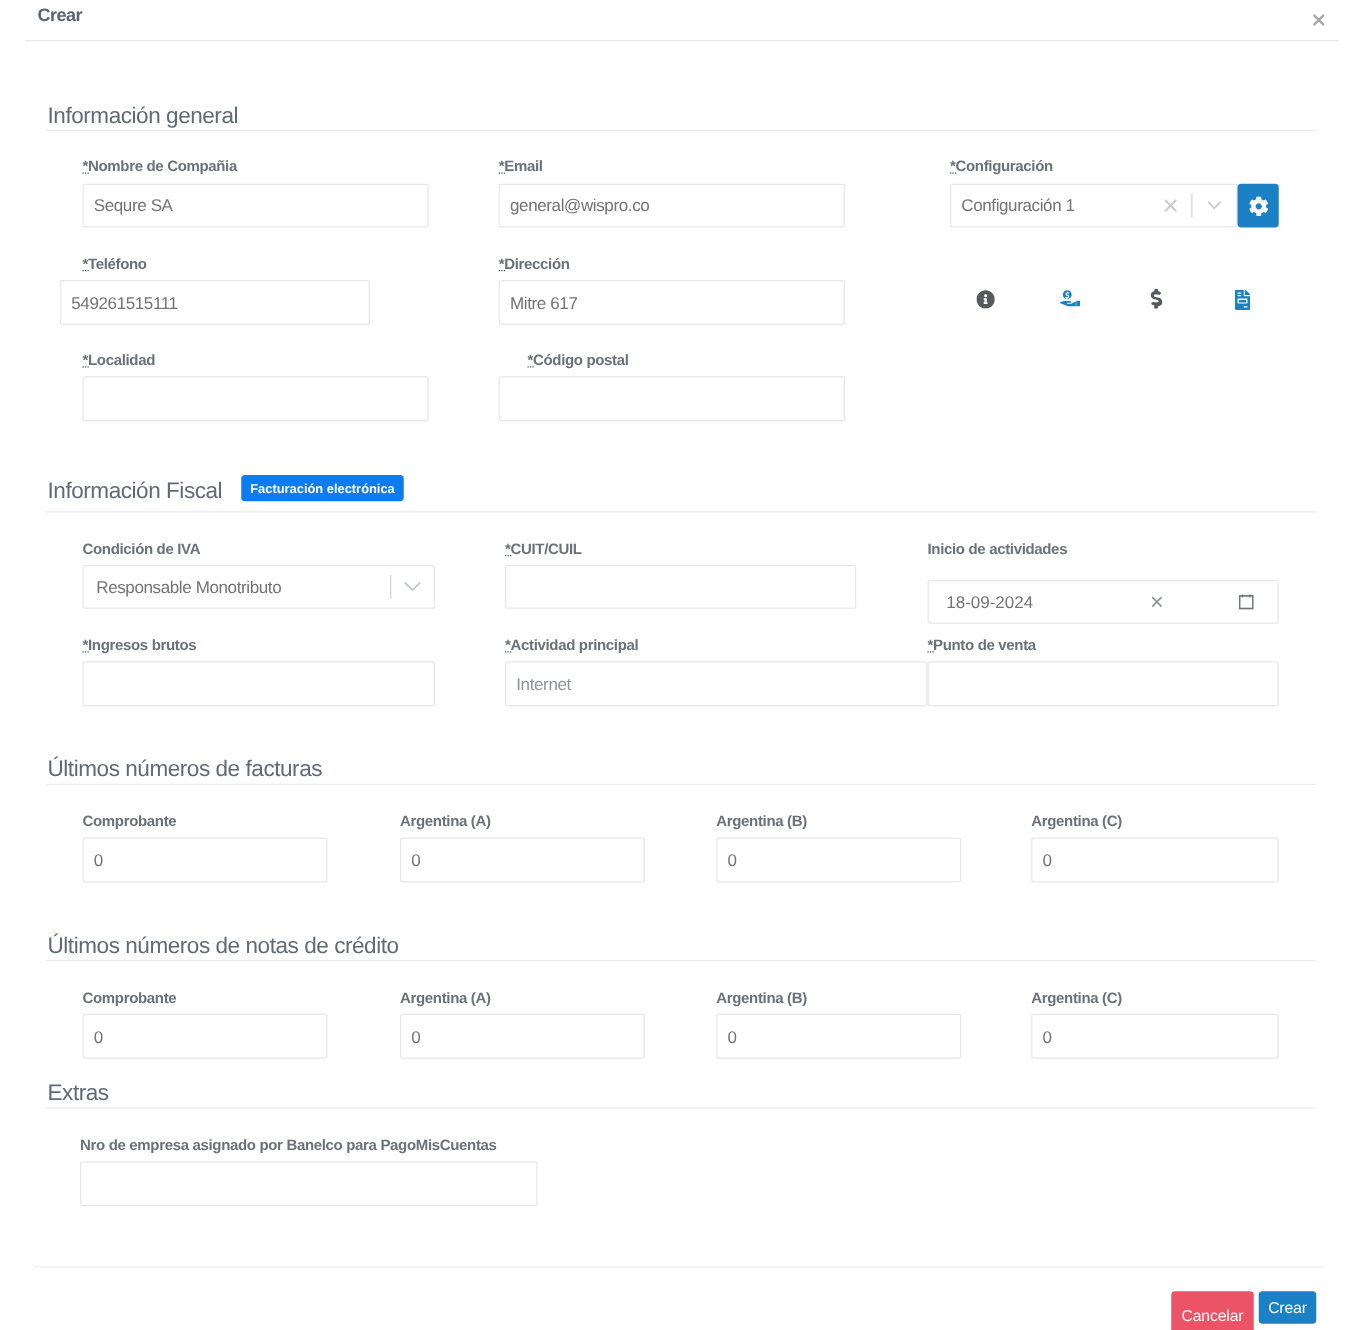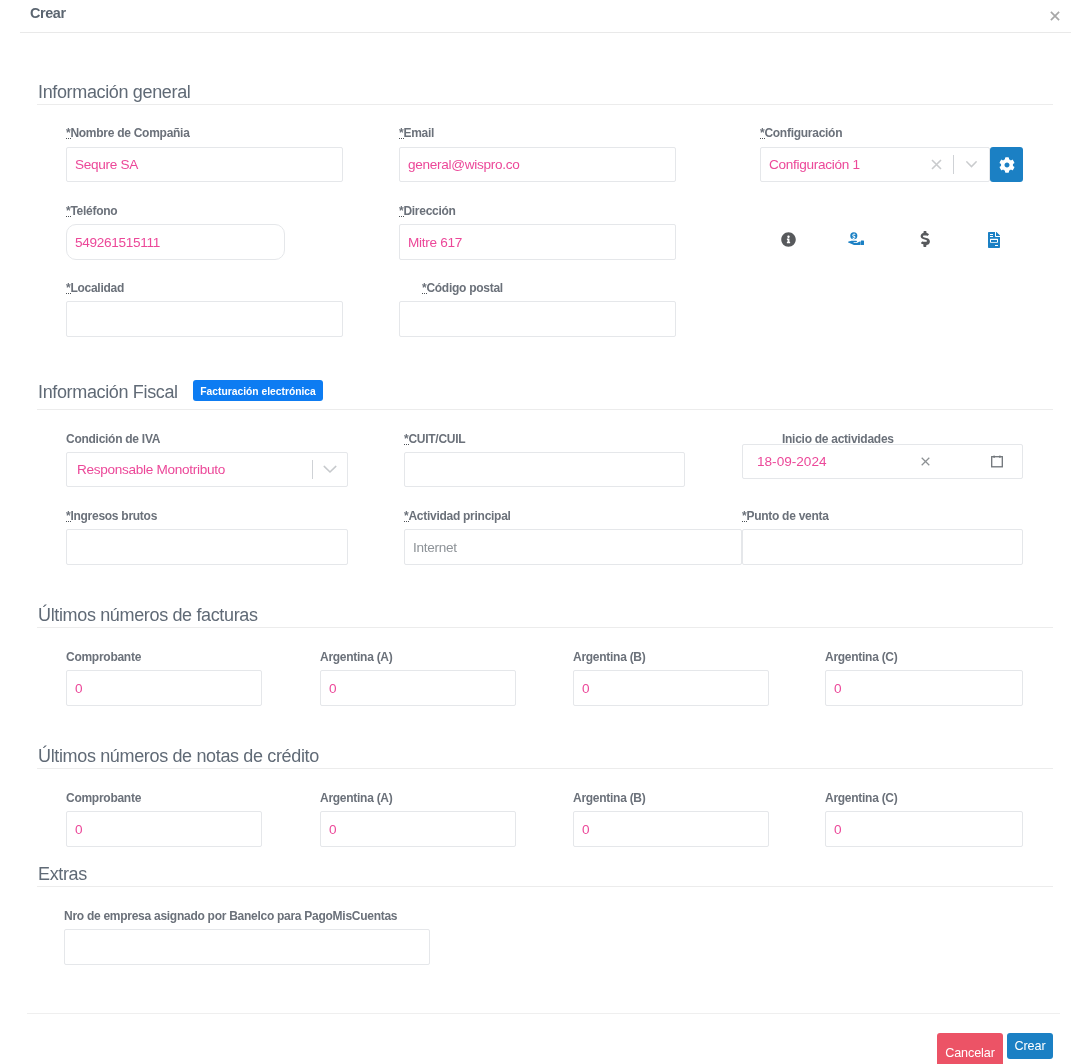--- a/index.html
+++ b/index.html
@@ -18,21 +18,21 @@
   .close-x { left:1046px; top:7px; width:18px; height:18px; display:flex; align-items:center;
              justify-content:center; cursor:pointer; }
   .divider { background:#e9e9e9; height:1px; }
   .sect-title { font-size:18px; color:#606a76; font-weight:normal; white-space:nowrap; letter-spacing:-0.35px; }
   .sect-rule { height:1px; background:#ececec; }
   .flabel { font-size:12px; font-weight:bold; color:#6b717a; white-space:nowrap; letter-spacing:-0.27px; }
   .req { position:relative; }
   .req::after { content:""; position:absolute; left:0px; top:12px; width:1px; height:1px;
                 background:#4d5257; box-shadow: 2px 0 0 0 #4d5257, 4px 0 0 0 #4d5257; }
   .inp { border:1px solid #e5e7ea; background:#fff; border-radius:2px; font-size:13.6px;
-         color:#ec4899; padding-left:8px; display:flex; align-items:center; letter-spacing:-0.3px; }
+         color:#737373; padding-left:8px; display:flex; align-items:center; letter-spacing:-0.3px; }
   .inp.ph { color:#8e9398; }
   .btn { border-radius:3px; color:#fff; font-size:12.6px; letter-spacing:-0.1px; display:flex; align-items:center;
          justify-content:center; cursor:pointer; }
   .badge { background:#0d7cf2; color:#fff; font-size:10.3px; font-weight:bold; border-radius:3px;
            display:flex; align-items:center; justify-content:center; letter-spacing:0px; white-space:nowrap; padding-top:1px; }
   .icon-btn { display:flex; align-items:center; justify-content:center; cursor:pointer; }
   .sel-sep { width:1px; background:#cfd2d6; }
 </style>
 </head>
 <body>
@@ -73,21 +73,21 @@
       </svg>
   </span>
 </div>
 <div class="abs icon-btn" style="left:990px; top:147px; width:33px; height:35px; background:#1b80c4; border-radius:3px;">
   <svg width="16" height="16" viewBox="0 0 512 512" fill="#ffffff">
       <path d="M487.4 315.7l-42.6-24.6c4.3-23.2 4.3-47 0-70.2l42.6-24.6c4.9-2.8 7.1-8.6 5.5-14-11.1-35.6-30-67.8-54.7-94.6-3.8-4.1-10-5.1-14.8-2.3L380.8 110c-17.9-15.4-38.5-27.3-60.8-35.1V25.8c0-5.6-3.9-10.5-9.4-11.7-36.7-8.2-74.3-7.8-109.2 0-5.5 1.2-9.4 6.1-9.4 11.7V75c-22.2 7.9-42.8 19.8-60.8 35.1L88.7 85.5c-4.9-2.8-11-1.9-14.8 2.3-24.7 26.7-43.6 58.9-54.7 94.6-1.7 5.4.6 11.2 5.5 14L67.3 221c-4.3 23.2-4.3 47 0 70.2l-42.6 24.6c-4.9 2.8-7.1 8.6-5.5 14 11.1 35.6 30 67.8 54.7 94.6 3.8 4.1 10 5.1 14.8 2.3l42.6-24.6c17.9 15.4 38.5 27.3 60.8 35.1v49.2c0 5.6 3.9 10.5 9.4 11.7 36.7 8.2 74.3 7.8 109.2 0 5.5-1.2 9.4-6.1 9.4-11.7v-49.2c22.2-7.9 42.8-19.8 60.8-35.1l42.6 24.6c4.9 2.8 11 1.9 14.8-2.3 24.7-26.7 43.6-58.9 54.7-94.6 1.6-5.5-.7-11.3-5.6-14.1zM256 336c-44.1 0-80-35.9-80-80s35.9-80 80-80 80 35.9 80 80-35.9 80-80 80z"></path>
     </svg>
 </div>
 
 <div class="abs flabel" style="left:66px; top:204px;"><span class="req">*</span><span>Teléfono</span></div>
-<div class="abs inp" style="left:66px; top:224px; width:219px; height:36px;border-radius:10px;">
+<div class="abs inp" style="left:48px; top:224px; width:248px; height:36px;">
     <span>549261515111</span>
   </div>
 
 <div class="abs flabel" style="left:399px; top:204px;"><span class="req">*</span><span>Dirección</span></div>
 <div class="abs inp" style="left:399px; top:224px; width:277px; height:36px;">
     <span>Mitre 617</span>
   </div>
 
 <div class="abs icon-btn" style="left:781px; top:232px; width:15px; height:15px;">
   <svg width="15" height="15" viewBox="0 0 512 512" fill="#57595c">
@@ -136,22 +136,22 @@
         <path d="M1.2 1.4 L7 7 L12.8 1.4" stroke="#c6c9cc" stroke-width="1.5" fill="none" stroke-linecap="round"></path>
       </svg>
   </span>
 </div>
 
 <div class="abs flabel" style="left:404px; top:432px;"><span class="req">*</span><span>CUIT/CUIL</span></div>
 <div class="abs inp" style="left:404px; top:452px; width:281px; height:35px;">
     <span></span>
   </div>
 
-<div class="abs flabel" style="left:742px; top:432px;margin-left:40px;"><span>Inicio de actividades</span></div>
-<div class="abs inp" style="left:742px; top:444px; width:281px; height:35px; padding-left:0;gap:48px;">
+<div class="abs flabel" style="left:742px; top:432px;"><span>Inicio de actividades</span></div>
+<div class="abs inp" style="left:742px; top:464px; width:281px; height:35px; padding-left:0;gap:48px;">
   <span style="padding-left:14px; flex:1; letter-spacing:0px;">18-09-2024</span>
   <span class="icon-btn" style="width:23px;height:35px;margin-right:1px;">
     <svg width="9" height="9" viewBox="0 0 9 9">
         <path d="M0.7 0.7 L8.3 8.3 M8.3 0.7 L0.7 8.3" stroke="#8d9194" stroke-width="1.25" fill="none"></path>
       </svg>
   </span>
   <span class="icon-btn" style="width:21px;height:35px;margin-right:15px;">
     <svg width="12" height="13" viewBox="0 0 12 13">
       <rect x="0.7" y="1.7" width="10.6" height="10.1" stroke="#6f7479" stroke-width="1.3" fill="none"></rect>
       <path d="M3.1 0.6 V3.0 M8.9 0.6 V3.0" stroke="#6f7479" stroke-width="1.1" fill="none"></path>

